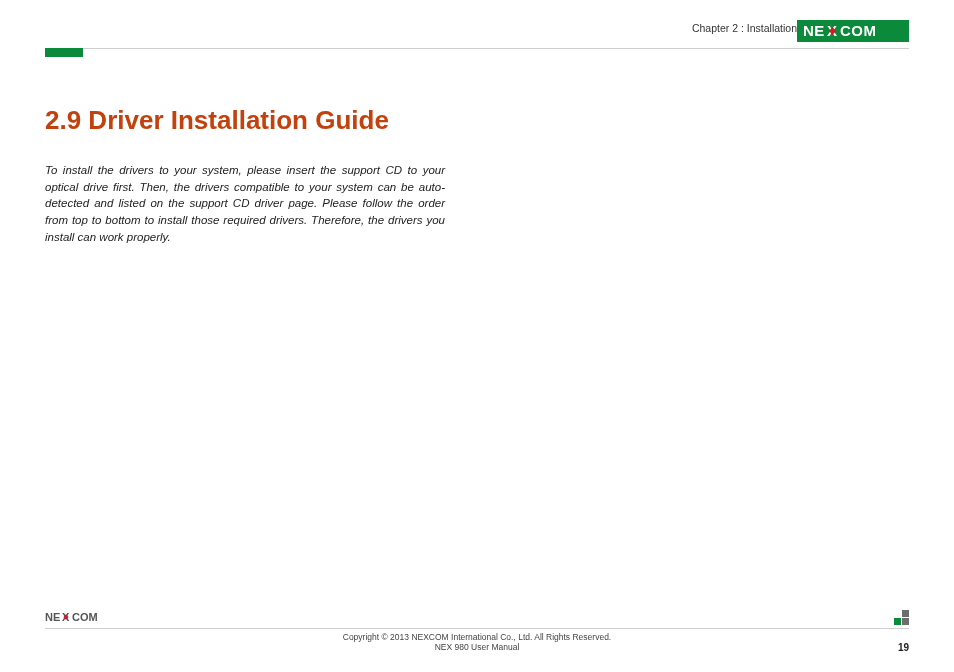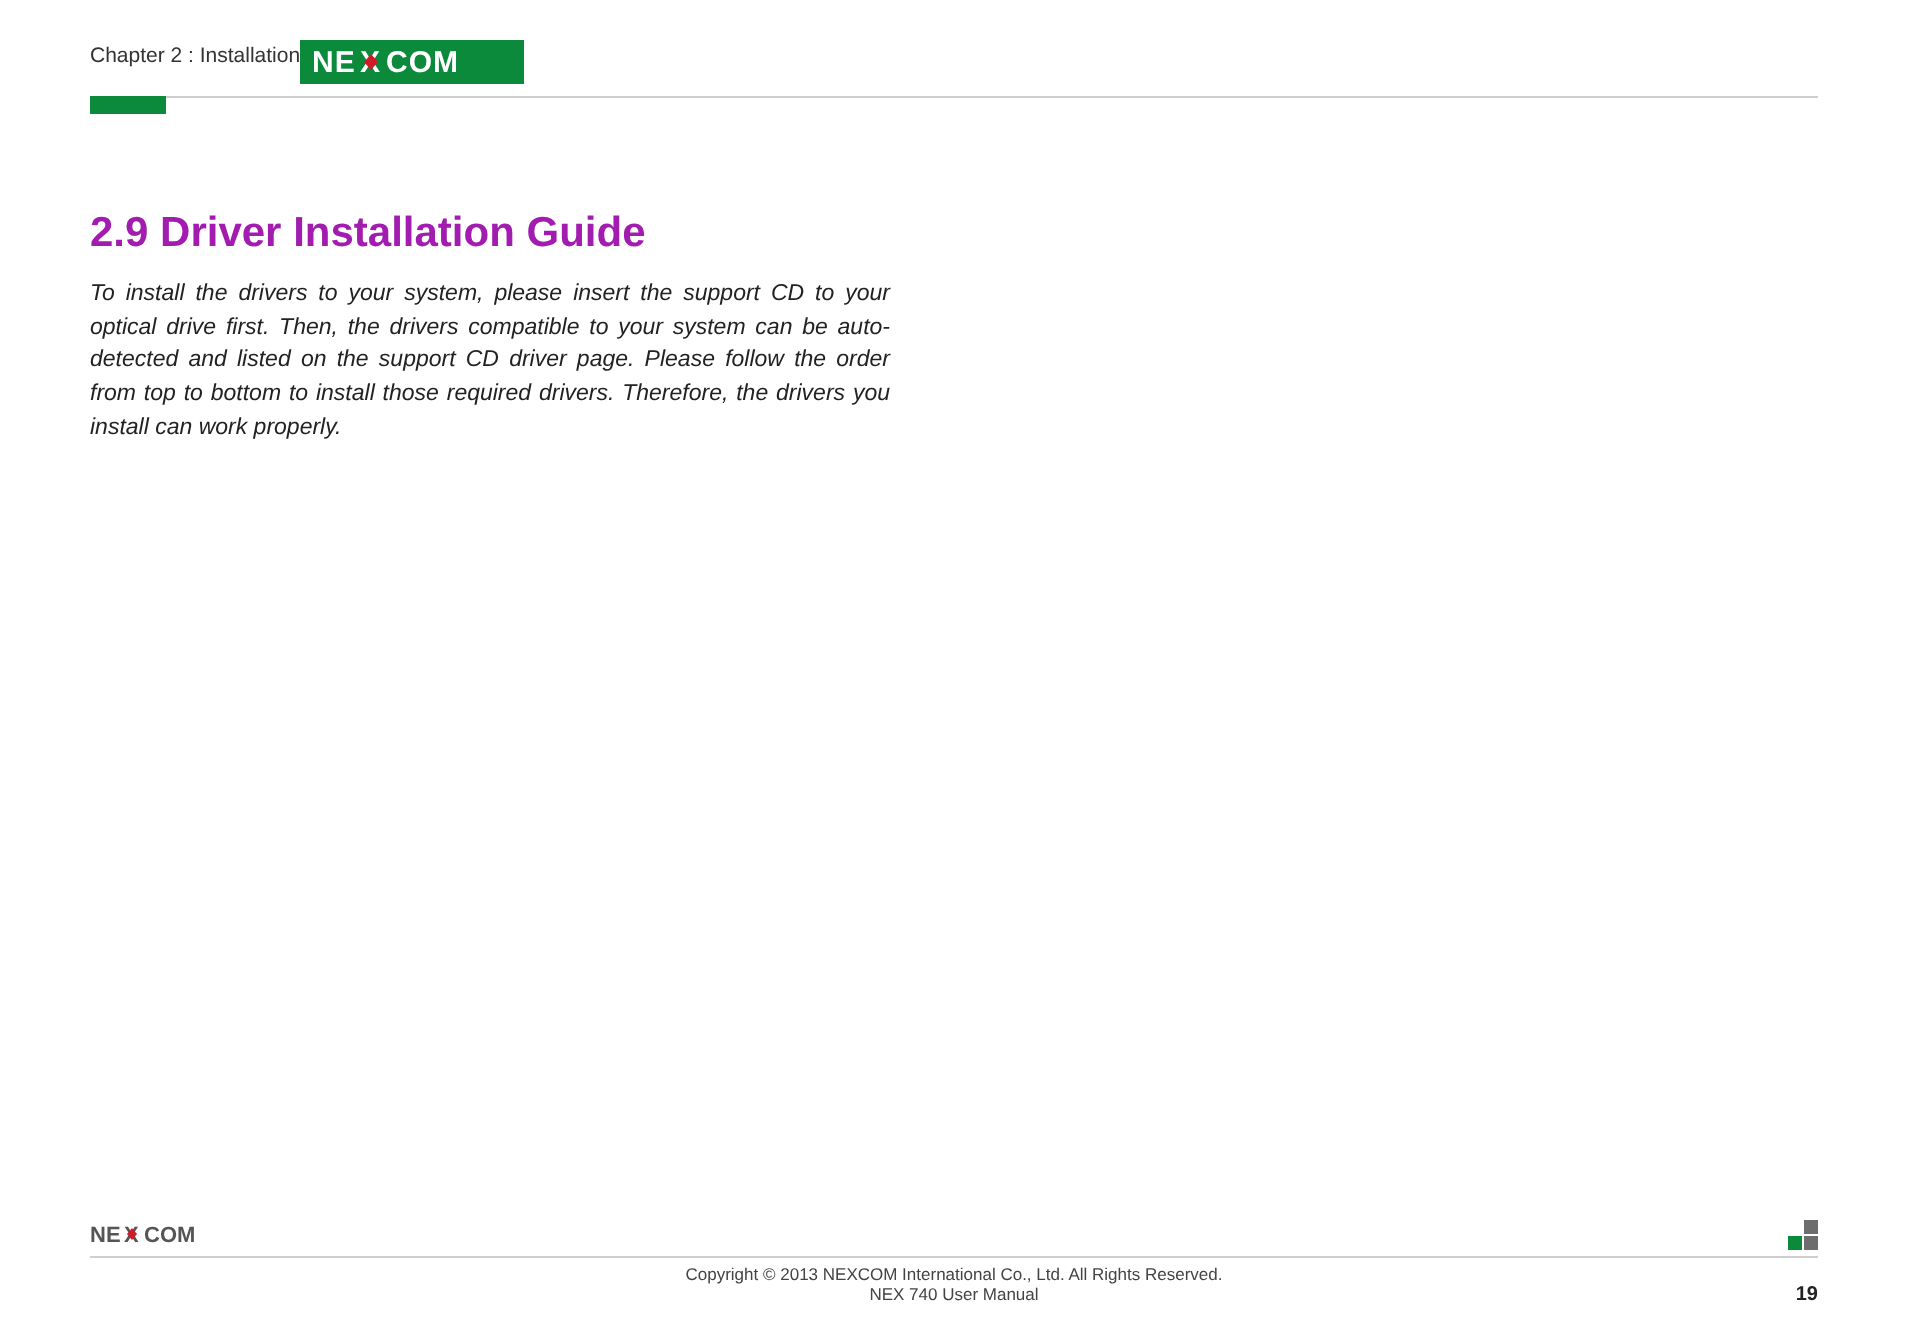--- a/index.html
+++ b/index.html
@@ -13,21 +13,21 @@
   }
   .page {
     position: absolute;
     top: 20px;
     left: 45px;
     right: 45px;
     bottom: 20px;
   }
   .header {
     display: flex;
-    justify-content: flex-start;
+    justify-content: flex-end;
     align-items: flex-start;
     height: 28px;
   }
   .chapter {
     font-size: 10.5px;
     color: #333;
     padding-top: 2px;
   }
   .logo-top {
     width: 112px;
@@ -49,24 +49,24 @@
     width: 38px;
     height: 9px;
     background: #0a8a3a;
     margin-top: -1px;
   }
   .content {
     margin-top: 48px;
     width: 400px;
   }
   .heading {
-    font-size: 21px;
+    font-size: 26px;
     font-weight: 700;
-    color: #a21caf;
-    margin-bottom: 10px;
+    color: #c2410c;
+    margin-bottom: 26px;
   }
   .body-text {
     font-size: 11.5px;
     line-height: 1.45;
     color: #222;
     text-align: justify;
     font-style: italic;
   }
   .footer {
     position: absolute;
@@ -156,18 +156,18 @@
       <div class="squares">
         <div class="sq sq1"></div>
         <div class="sq sq2"></div>
         <div class="sq sq3"></div>
         <div class="sq sq4"></div>
       </div>
     </div>
     <hr class="rule-bot">
     <div class="footer-bot">
       <div>Copyright © 2013 NEXCOM International Co., Ltd. All Rights Reserved.</div>
-      <div>NEX 740 User Manual</div>
+      <div>NEX 980 User Manual</div>
       <div class="page-num">19</div>
     </div>
   </div>
 
 </div>
 
 </body></html>

